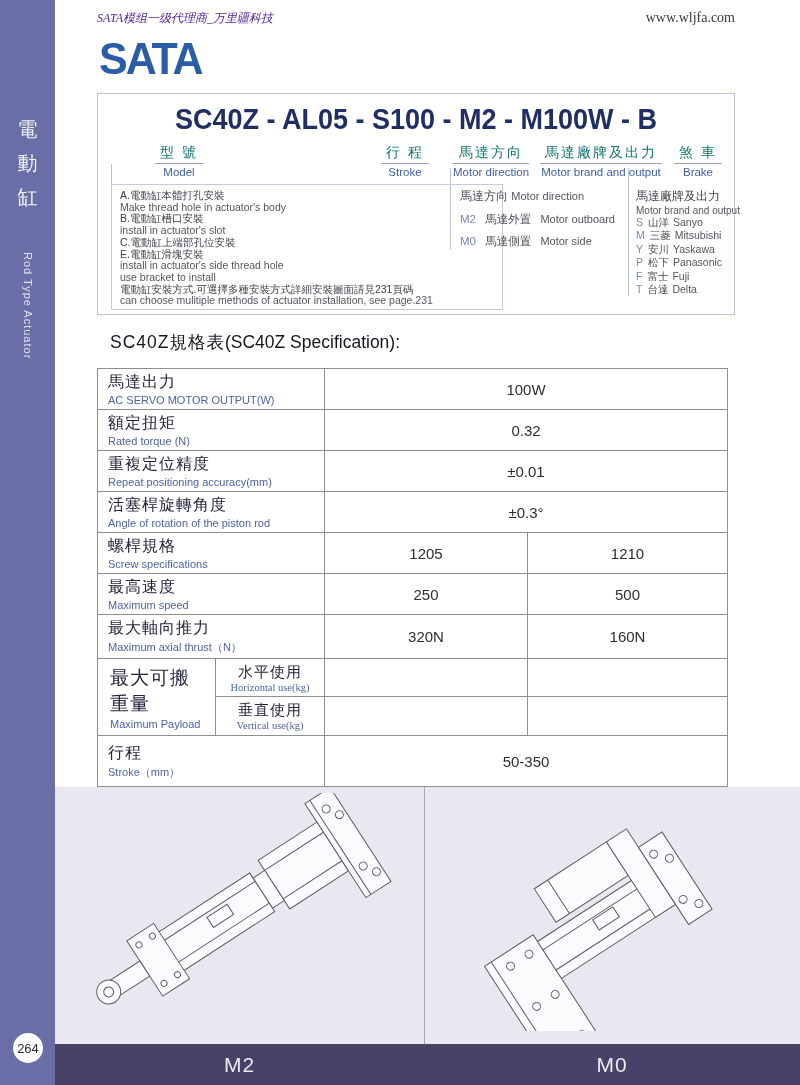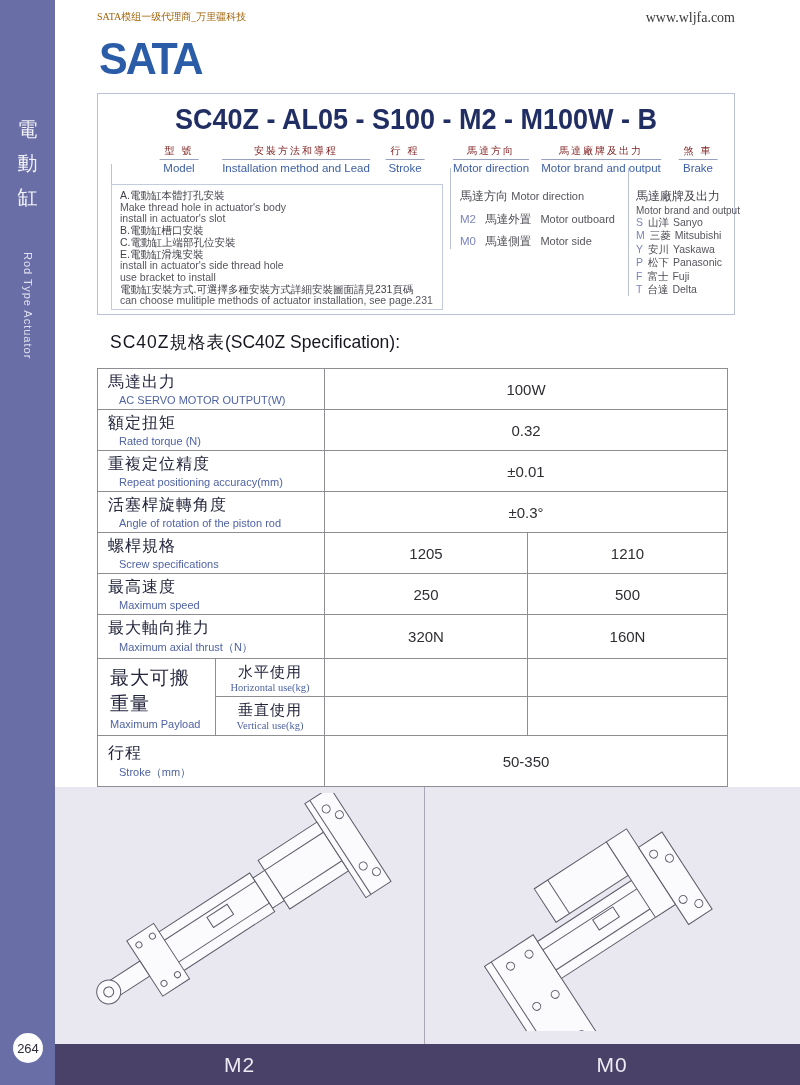--- a/index.html
+++ b/index.html
@@ -12,39 +12,39 @@
   .sidebar-zh { position:absolute; left:0; top:112px; width:55px; text-align:center;
                 color:#f2f3f8; font-size:20px; line-height:34px; letter-spacing:0; }
   .sidebar-zh span { display:block; }
   .sidebar-en { position:absolute; left:50%; top:252px; transform:translateX(-50%);
                 writing-mode:vertical-rl; color:#dfe1ee; font-size:11px; letter-spacing:1px; }
   .page-badge { position:absolute; left:13px; top:1033px; width:30px; height:30px; border-radius:50%;
                 background:#fdfdfd; color:#2d2d38; font-size:13px; display:flex; align-items:center; justify-content:center; }
 
   
   .hdr-dealer { position:absolute; left:97px; top:10px; font-family:"Liberation Serif","DejaVu Serif",serif;
-                font-size:10px; color:#a16207; }
+                font-size:12px; color:#4c1d95;font-style:italic; }
   .hdr-site   { position:absolute; right:65px; top:10px; font-family:"Liberation Serif","DejaVu Serif",serif;
                 font-size:14px; color:#3a3a3a; }
   .logo { position:absolute; left:99px; top:33px; font-size:43px; font-weight:bold; color:#2b5ca8;
           letter-spacing:-2px; transform:scaleY(1.05); transform-origin:left top; }
 
   
   .model-box { position:absolute; left:97px; top:93px; width:638px; height:222px;
                border:1px solid #b9c1d6; background:#fff; }
   .model-code { position:absolute; left:0; top:8px; width:100%; text-align:center;
                 font-size:30px; font-weight:bold; color:#202e63; white-space:nowrap;
                 transform:scaleX(0.9); }
   .mlabel { position:absolute; top:50px; transform:translateX(-50%); text-align:center; }
-  .mlabel .zh { font-size:10px; color:#7f1d1d; letter-spacing:2px; padding:0 5px 1px 5px;
+  .mlabel .zh { font-size:14px; color:#0f766e; letter-spacing:2px; padding:0 5px 1px 5px;
                 border-bottom:1px solid #98a2c0; white-space:nowrap; }
   .mlabel .en { font-size:11.5px; color:#3d5fa8; padding-top:2px; white-space:nowrap; }
   .connector { position:absolute; width:1px; background:#b9c1d6; }
 
-  .install-box { position:absolute; left:13px; top:90px; width:332px; height:126px;
+  .install-box { position:absolute; left:13px; top:90px; width:392px; height:126px;
                  border:1px solid #c3cadb; padding:5px 8px; }
   .install-box .ln  { font-size:10.5px; line-height:11.7px; white-space:nowrap; }
   .install-box .zh-ln { color:#3f3f48; }
   .install-box .en-ln { color:#55555e; }
 
   .mdir-box { position:absolute; left:352px; top:92px; width:186px; border-left:1px solid #b9c1d6;
               padding:2px 0 0 9px; }
   .mdir-title { font-size:12px; color:#4a4a52; white-space:nowrap; }
   .mdir-title .t-en { font-size:11px; color:#55555e; letter-spacing:0; }
   .mdir-opt { font-size:11.5px; color:#4a4a52; margin-top:7px; white-space:nowrap; }
@@ -59,21 +59,21 @@
   .mbrand-opt .code { color:#7b85bb; margin-right:5px; }
   .mbrand-opt .en { color:#55555e; margin-left:4px; }
 
   
   .spec-title { position:absolute; left:110px; top:330px; font-size:17.5px; color:#15151f; }
   .spec-title .tz { letter-spacing:1px; }
   table.spec { position:absolute; left:97px; top:368px; width:630px; border-collapse:collapse; table-layout:fixed; }
   table.spec td { border:1px solid #8e8e92; vertical-align:middle; }
   td.lbl { padding:3px 10px; }
   td.lbl .zh { font-size:16px; color:#23263c; letter-spacing:1px; }
-  td.lbl .en { font-size:11px; color:#4f63a4; margin-top:1px;margin-left:11px; }
+  td.lbl .en { font-size:11px; color:#4f63a4; margin-top:1px; }
   td.val { text-align:center; font-size:15px; color:#2e2e34; }
   td.main-lbl { padding:3px 6px 3px 12px; }
   td.main-lbl .zh { font-size:19px; color:#23263c; letter-spacing:1px; }
   td.main-lbl .en { font-size:11px; color:#4f63a4; margin-top:1px; }
   td.sub-lbl { text-align:center;font-family:Liberation Serif, serif; }
   td.sub-lbl .zh { font-size:15px; color:#23263c; letter-spacing:1px; }
   td.sub-lbl .en { font-size:10.5px; color:#4f63a4; }
 
   
   .drawings { position:absolute; left:55px; top:787px; width:745px; height:257px; background:#e9e8f1; }
@@ -110,24 +110,20 @@
   <div class="hdr-site">www.wljfa.com</div>
   <div class="logo">SATA</div>
 
   <div class="model-box">
     <div class="model-code">SC40Z - AL05 - S100 - M2 - M100W - B</div>
 
     <div class="mlabel" style="left:81px">
       <div class="zh">型 號</div>
       <div class="en">Model</div>
     </div>
-    <div class="mlabel" style="left:198px">
-      <div class="zh">安裝方法和導程</div>
-      <div class="en">Installation method and Lead</div>
-    </div>
     <div class="mlabel" style="left:307px">
       <div class="zh">行 程</div>
       <div class="en">Stroke</div>
     </div>
     <div class="mlabel" style="left:393px">
       <div class="zh">馬達方向</div>
       <div class="en">Motor direction</div>
     </div>
     <div class="mlabel" style="left:503px">
       <div class="zh">馬達廠牌及出力</div>
@@ -138,22 +134,22 @@
       <div class="en">Brake</div>
     </div>
 
     <div class="connector" style="left:13px;  top:70px; height:20px;"></div>
     <div class="connector" style="left:352px; top:74px; height:18px;"></div>
     <div class="connector" style="left:530px; top:74px; height:18px;"></div>
 
     <div class="install-box">
       <div class="ln zh-ln">A.電動缸本體打孔安裝</div>
       <div class="ln en-ln">Make thread hole in actuator's body</div>
+      <div class="ln zh-ln">B.電動缸槽口安裝</div>
       <div class="ln en-ln">install in actuator's slot</div>
-      <div class="ln zh-ln">B.電動缸槽口安裝</div>
       <div class="ln zh-ln">C.電動缸上端部孔位安裝</div>
       <div class="ln zh-ln">E.電動缸滑塊安裝</div>
       <div class="ln en-ln">install in actuator's side thread hole</div>
       <div class="ln en-ln">use bracket to install</div>
       <div class="ln zh-ln">電動缸安裝方式.可選擇多種安裝方式詳細安裝圖面請見231頁碼</div>
       <div class="ln en-ln">can choose mulitiple methods of actuator installation, see page.231</div>
     </div>
 
     <div class="mdir-box">
       <div class="mdir-title">

